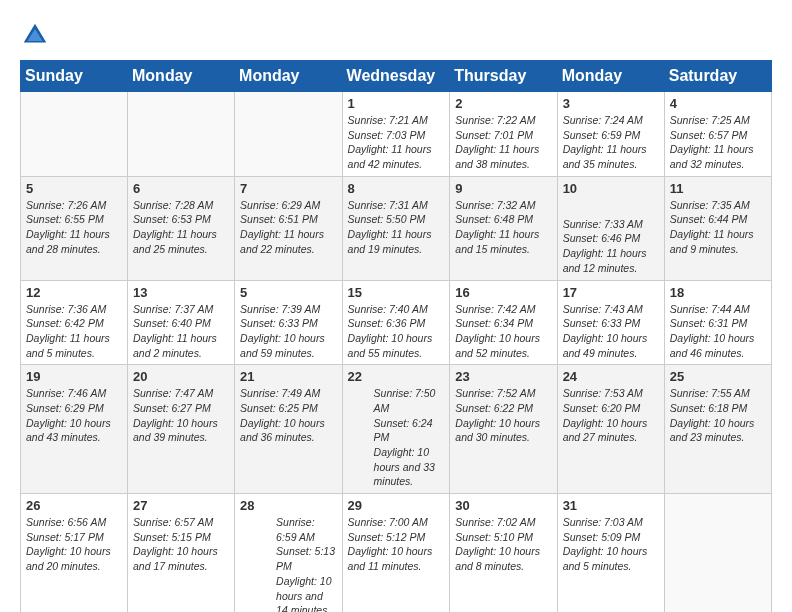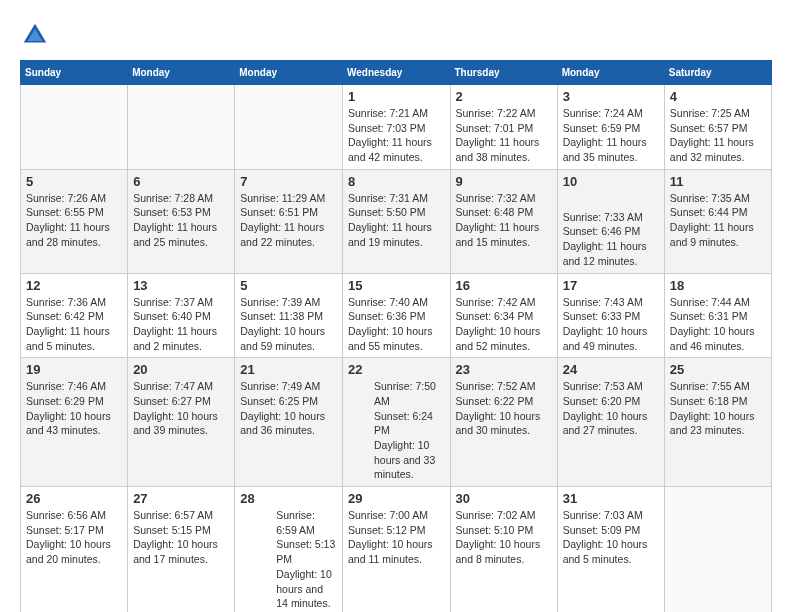--- a/index.html
+++ b/index.html
@@ -47,21 +47,21 @@
     .calendar {
       width: 100%;
       border-collapse: collapse;
       border: 1px solid #ccc;
     }
     .calendar th {
       background-color: #1a5fa8;
       color: #fff;
       padding: 6px 4px;
       text-align: left;
-      font-size: 10px;
+      font-size: 16px;
       border: 1px solid #1a5fa8;
     }
     .calendar td {
       border: 1px solid #ccc;
       vertical-align: top;
       padding: 4px 5px;
       width: 108px;
       min-height: 80px;
       font-size: 11px;
       color: #333;
@@ -72,20 +72,21 @@
     }
     .day-number {
       font-weight: bold;
       font-size: 13px;
       margin-bottom: 2px;
     }
     .day-info {
       font-size: 10.5px;
       line-height: 1.4;
       color: #333;
+      font-style: italic;
     }
     .row-alt td {
       background: #f3f3f3;
     }
   </style>
 </head>
 <body>
 
 <div class="header">
   <div class="logo">
@@ -154,21 +155,21 @@
 Daylight: 11 hours and 28 minutes.</div>
         </td>
         <td>
           <div class="day-number">6</div>
           <div class="day-info" style="white-space: pre-line;">Sunrise: 7:28 AM
 Sunset: 6:53 PM
 Daylight: 11 hours and 25 minutes.</div>
         </td>
         <td>
           <div class="day-number">7</div>
-          <div class="day-info" style="white-space: pre-line;">Sunrise: 11:29 AM
+          <div class="day-info" style="white-space: pre-line;">Sunrise: 6:29 AM
 Sunset: 6:51 PM
 Daylight: 11 hours and 22 minutes.</div>
         </td>
         <td>
           <div class="day-number">8</div>
           <div class="day-info" style="white-space: pre-line;">Sunrise: 7:31 AM
 Sunset: 5:50 PM
 Daylight: 11 hours and 19 minutes.</div>
         </td>
         <td>
@@ -199,21 +200,21 @@
         </td>
         <td>
           <div class="day-number">13</div>
           <div class="day-info" style="white-space: pre-line;">Sunrise: 7:37 AM
 Sunset: 6:40 PM
 Daylight: 11 hours and 2 minutes.</div>
         </td>
         <td>
           <div class="day-number">5</div>
           <div class="day-info" style="white-space: pre-line;">Sunrise: 7:39 AM
-Sunset: 11:38 PM
+Sunset: 6:33 PM
 Daylight: 10 hours and 59 minutes.</div>
         </td>
         <td>
           <div class="day-number">15</div>
           <div class="day-info" style="white-space: pre-line;">Sunrise: 7:40 AM
 Sunset: 6:36 PM
 Daylight: 10 hours and 55 minutes.</div>
         </td>
         <td>
           <div class="day-number">16</div>

